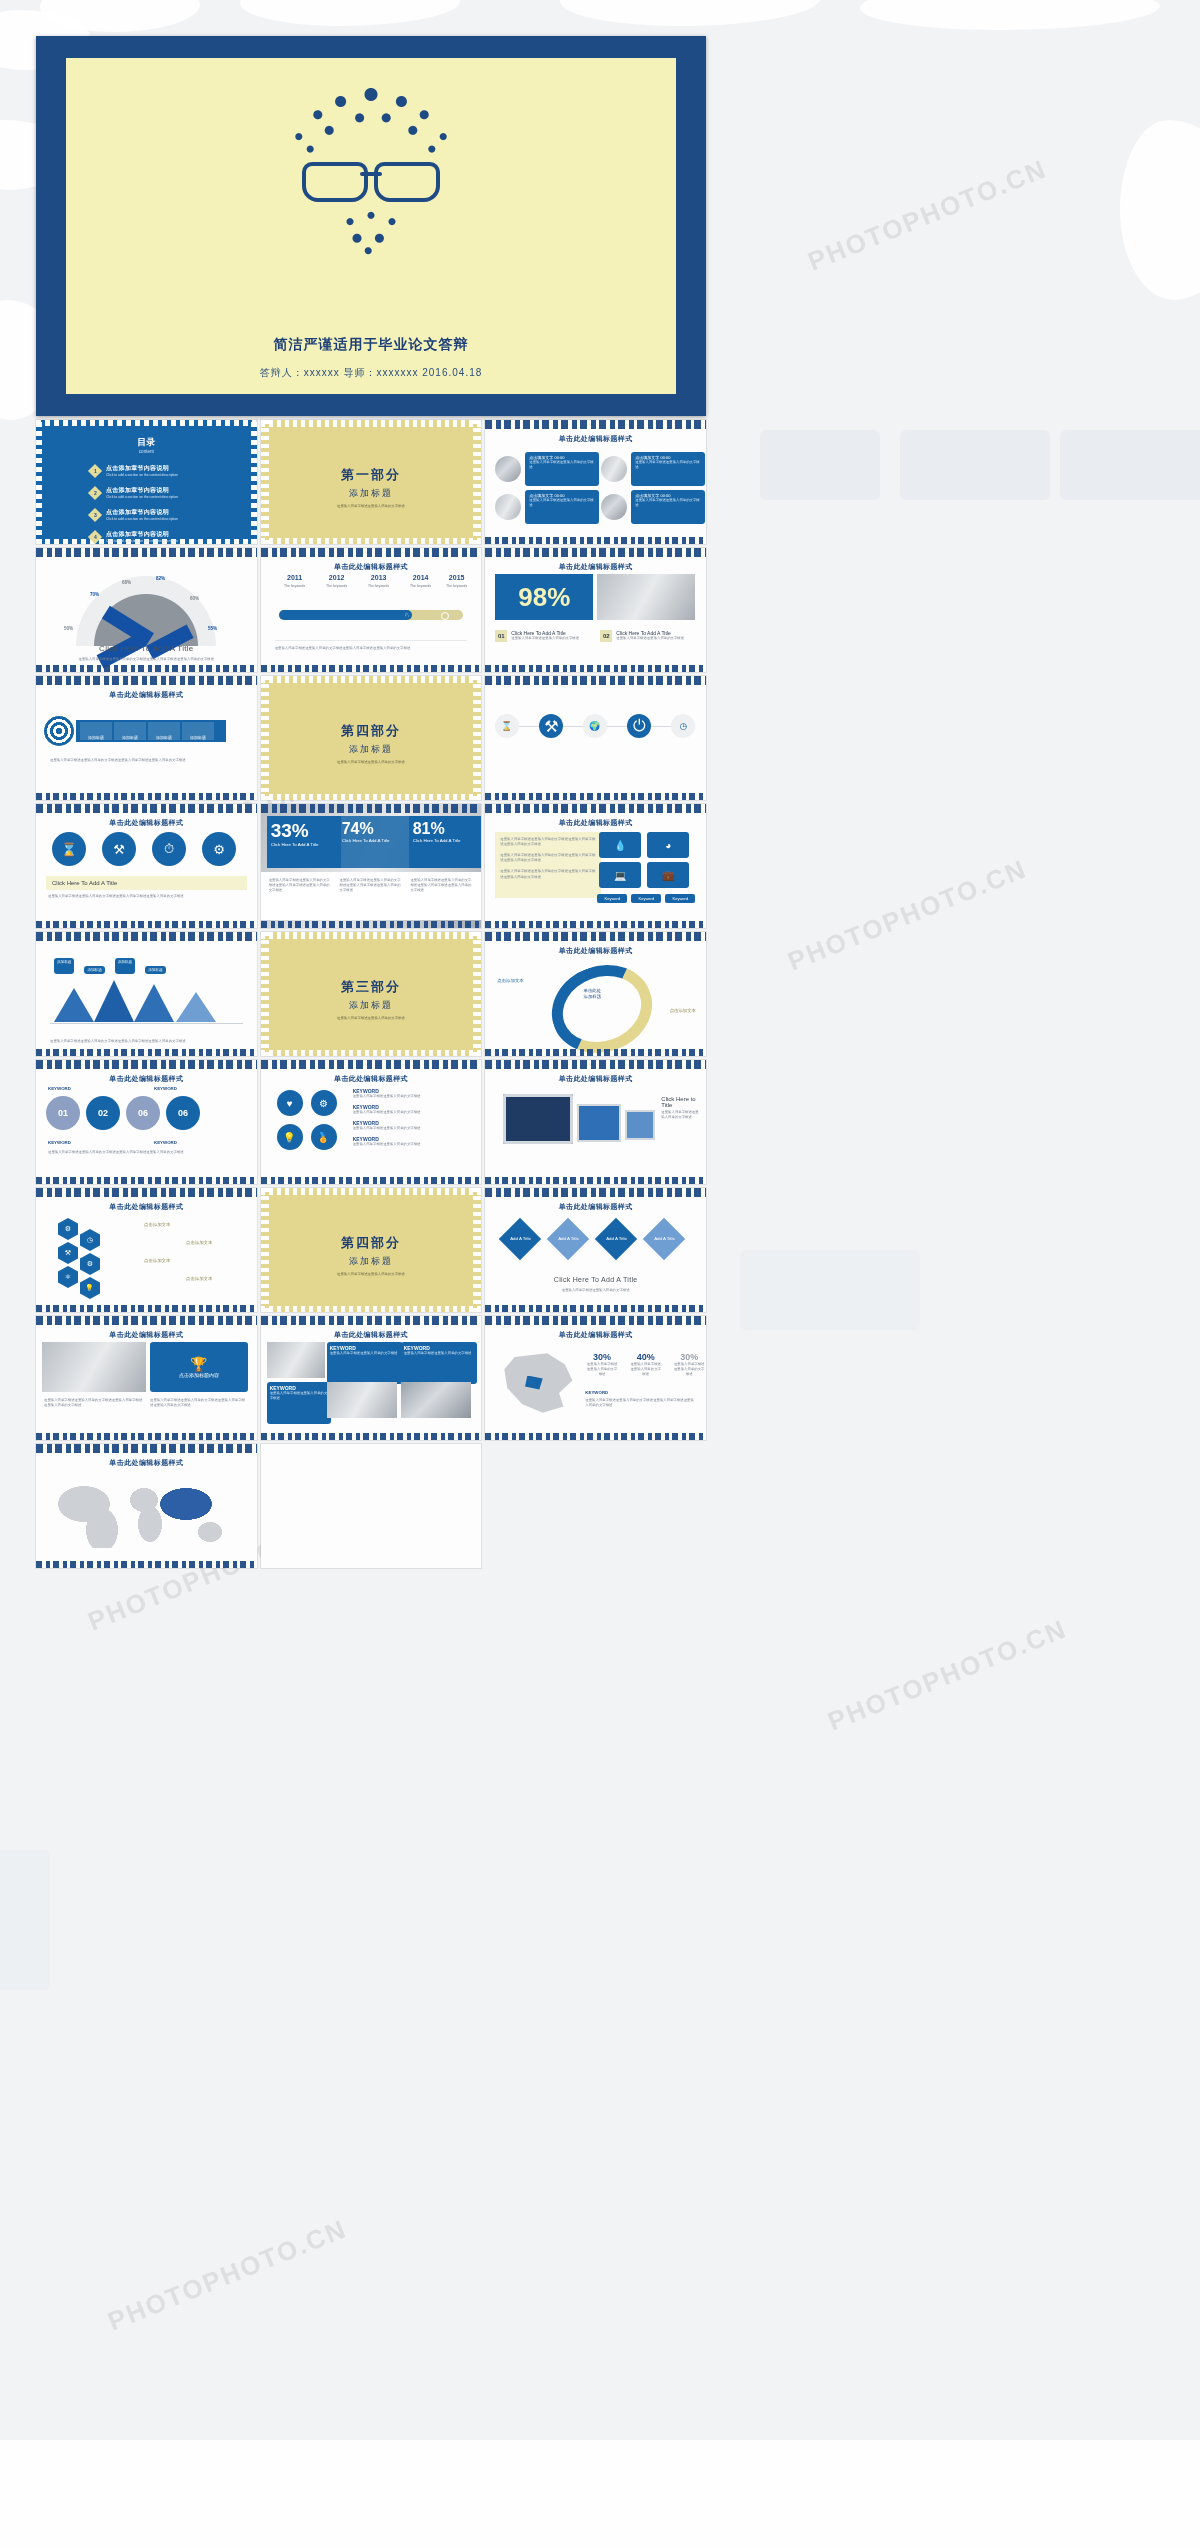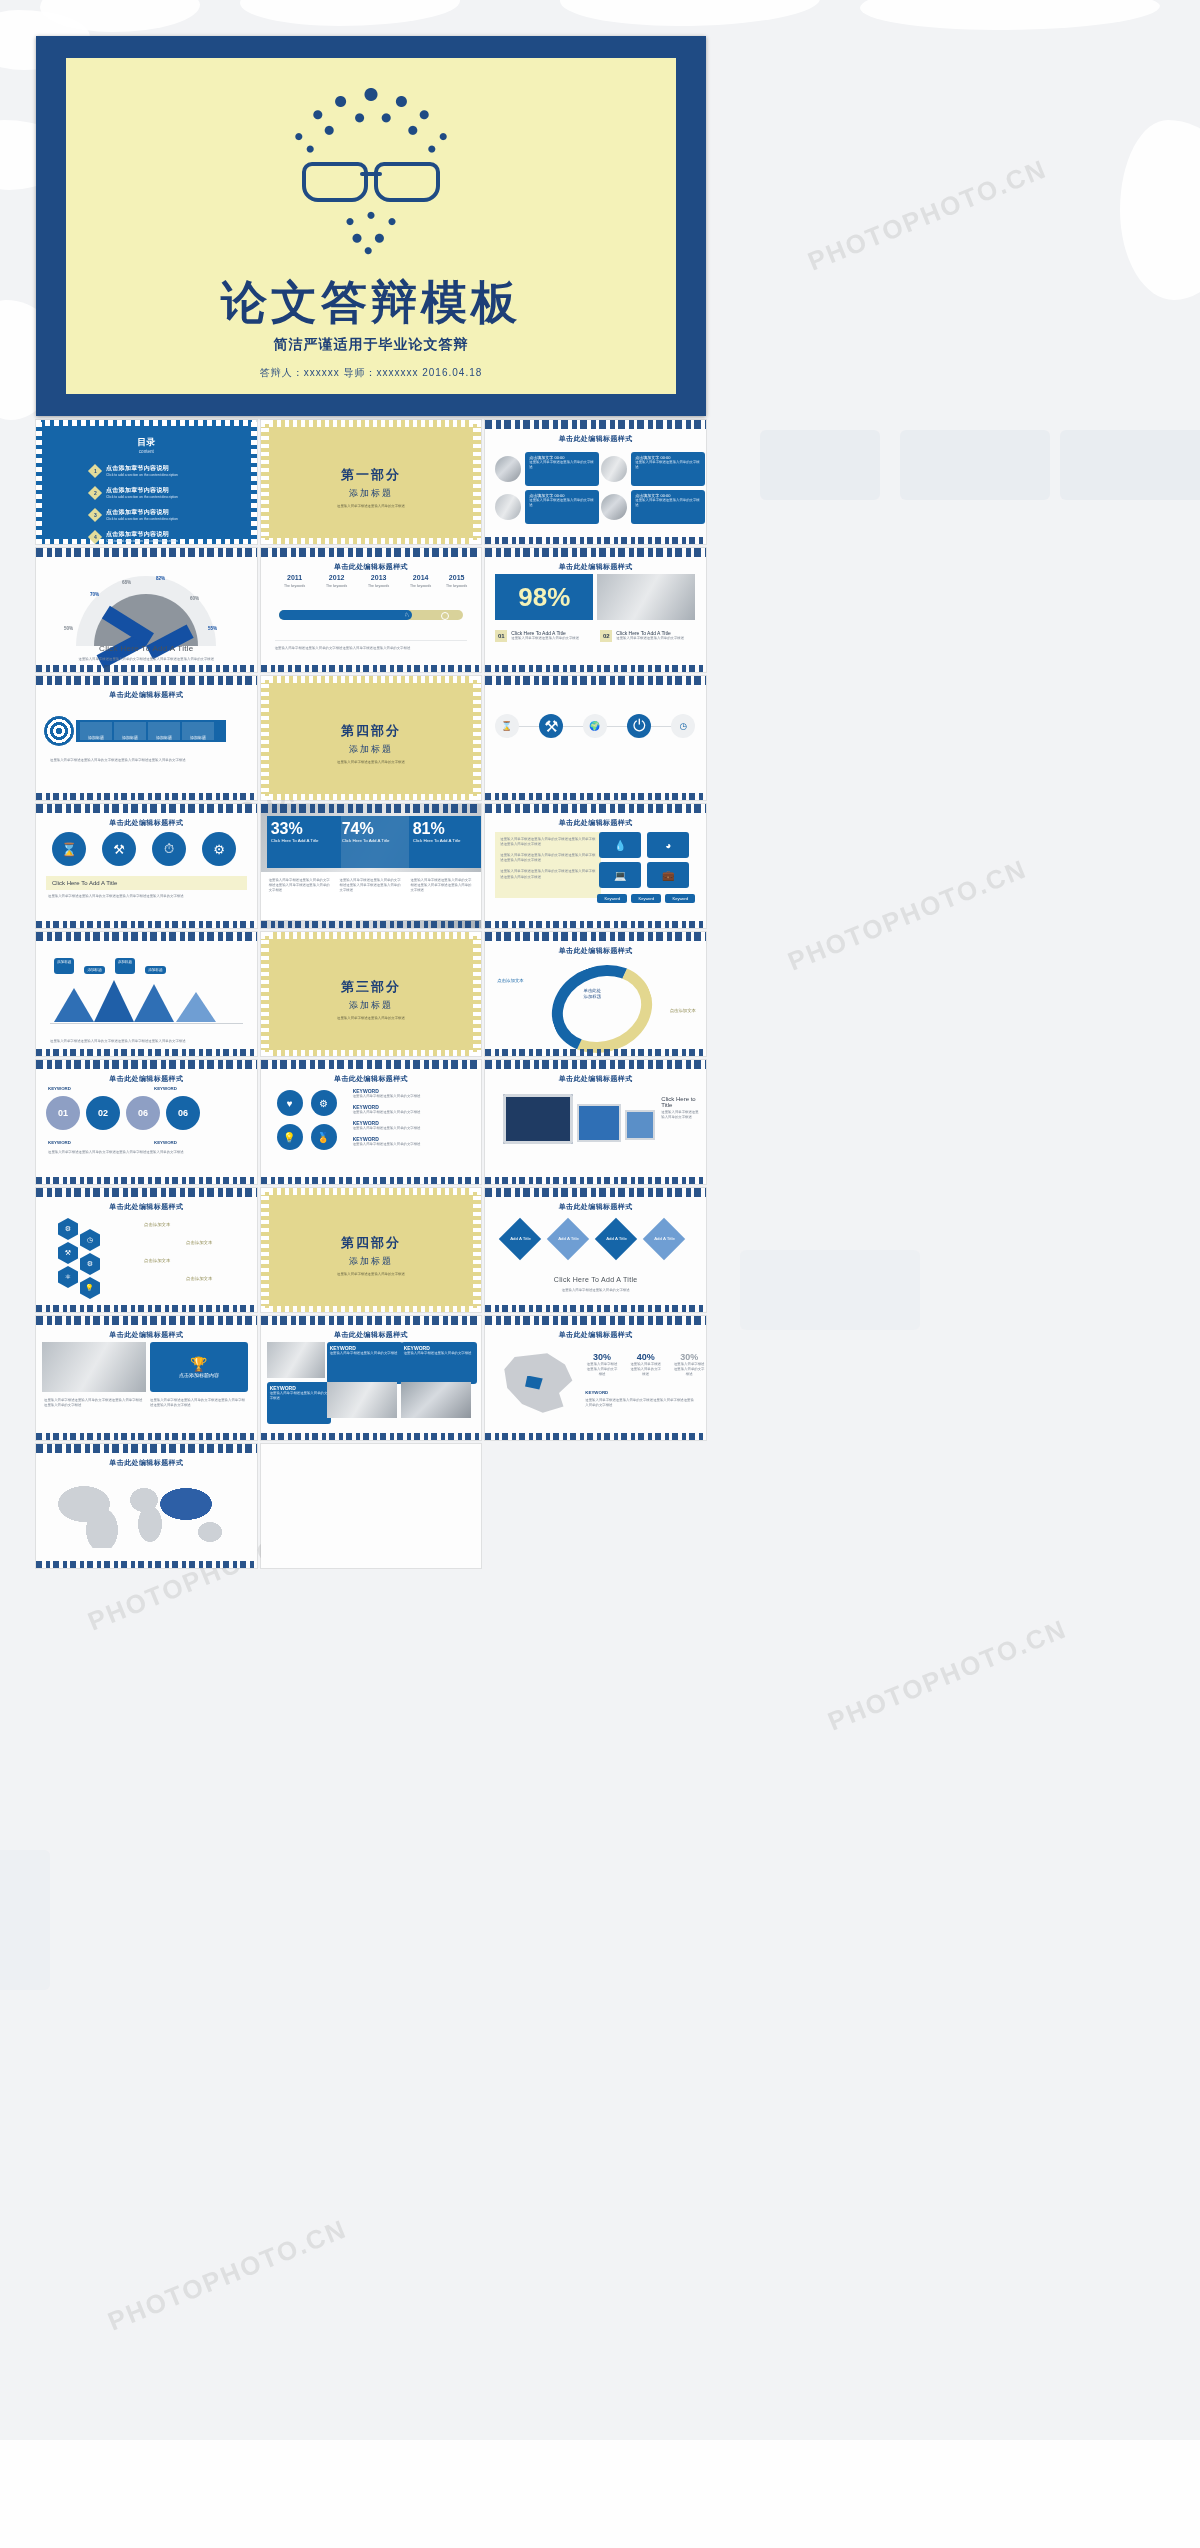--- a/index.html
+++ b/index.html
@@ -205,21 +205,20 @@
 
   <div class="cover">
     <div class="rough-edge"></div>
     <div class="cover-head">
       <div class="glyph-hair"></div>
       <div class="glasses">
           <span></span>
         </div>
       <div class="beard"></div>
     </div>
-    <div class="cover-title">论文答辩模板</div>
     <div class="cover-sub">简洁严谨适用于毕业论文答辩</div>
     <div class="cover-meta">答辩人：xxxxxx  导师：xxxxxxx    2016.04.18</div>
   </div>
 
   <div class="grid">
 
     <div class="slide toc">
       <div class="jagged"></div>
       <div class="toc-h">目录</div>
       <div class="toc-sub">content</div>
@@ -426,21 +425,21 @@
       <div class="yelL" style="position:absolute;left:10px;right:10px;top:72px;height:14px;display:flex;align-items:center;padding-left:6px">
         <span style="font-size:6px;color:#3b4452">Click Here To Add A Title</span>
       </div>
       <div class="tiny" style="position:absolute;left:12px;right:12px;top:90px">这里输入简单字概述这里输入简单的文字概述这里输入简单字概述这里输入简单的文字概述</div>
       <div class="brush-bot"></div>
     </div>
 
     <div class="slide photo2">
       <div class="brush-top"></div>
       <div style="position:absolute;left:6px;top:12px;width:66px;height:44px;background:#1565a8;color:#fff;padding:4px">
-        <div style="font-size:16px;font-weight:bold">33%</div>
+        <div style="font-size:19px;font-weight:bold">33%</div>
         <div style="font-size:4.4px">Click Here To Add A Title</div>
       </div>
       <div style="position:absolute;left:77px;top:12px;width:66px;height:44px;background:rgba(21,101,168,.85);color:#fff;padding:4px">
         <div style="font-size:16px;font-weight:bold">74%</div>
         <div style="font-size:4.4px">Click Here To Add A Title</div>
       </div>
       <div style="position:absolute;left:148px;top:12px;width:66px;height:44px;background:#1565a8;color:#fff;padding:4px">
         <div style="font-size:16px;font-weight:bold">81%</div>
         <div style="font-size:4.4px">Click Here To Add A Title</div>
       </div>

